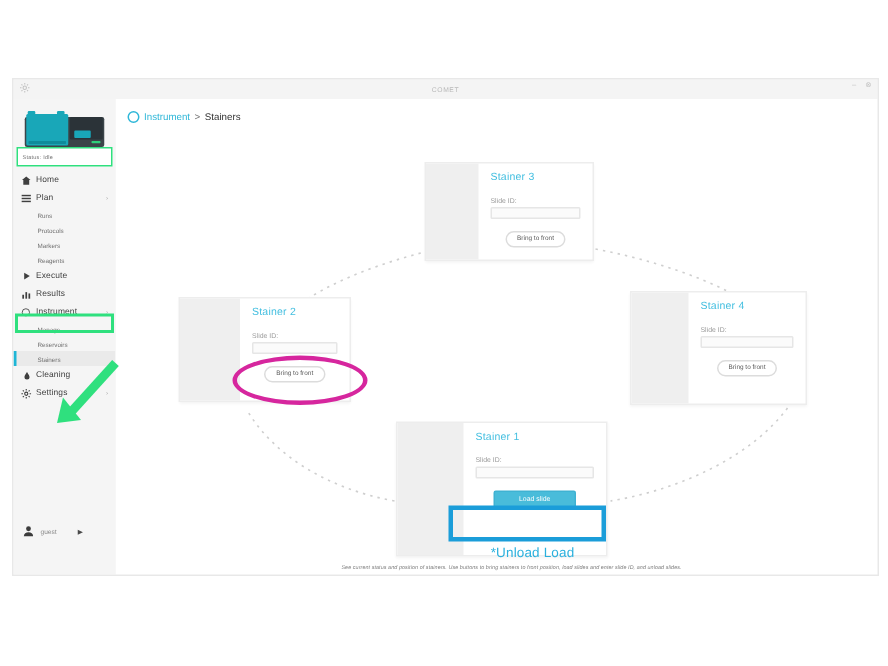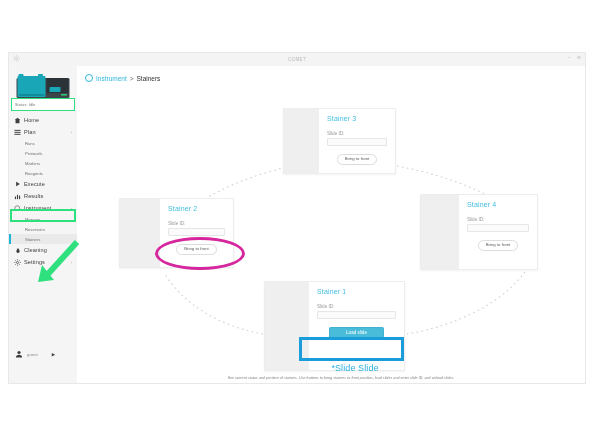--- a/index.html
+++ b/index.html
@@ -382,21 +382,21 @@
             </div>
           </div>
         </div>
 
       </div>
     </div>
   </div>
 
   <div class="hl-ellipse"></div>
   <div class="hl-rect-load"></div>
-  <div class="anno-unload">*Slide Slide</div>
+  <div class="anno-unload">*Unload Load</div>
   <div class="caption">See current status and position of stainers. Use buttons to bring stainers to front position, load slides and enter slide ID, and unload slides.</div>
 
   <svg class="arrow-svg" viewBox="0 0 56 48">
     <path d="M49 4 L20 36" stroke="#2fe07e" stroke-width="6" stroke-linecap="butt" fill="none"></path>
     <path d="M26 42 L10 44 L14 27 Z" fill="#2fe07e"></path>
   </svg>
 
 </div>
 
 </body></html>

